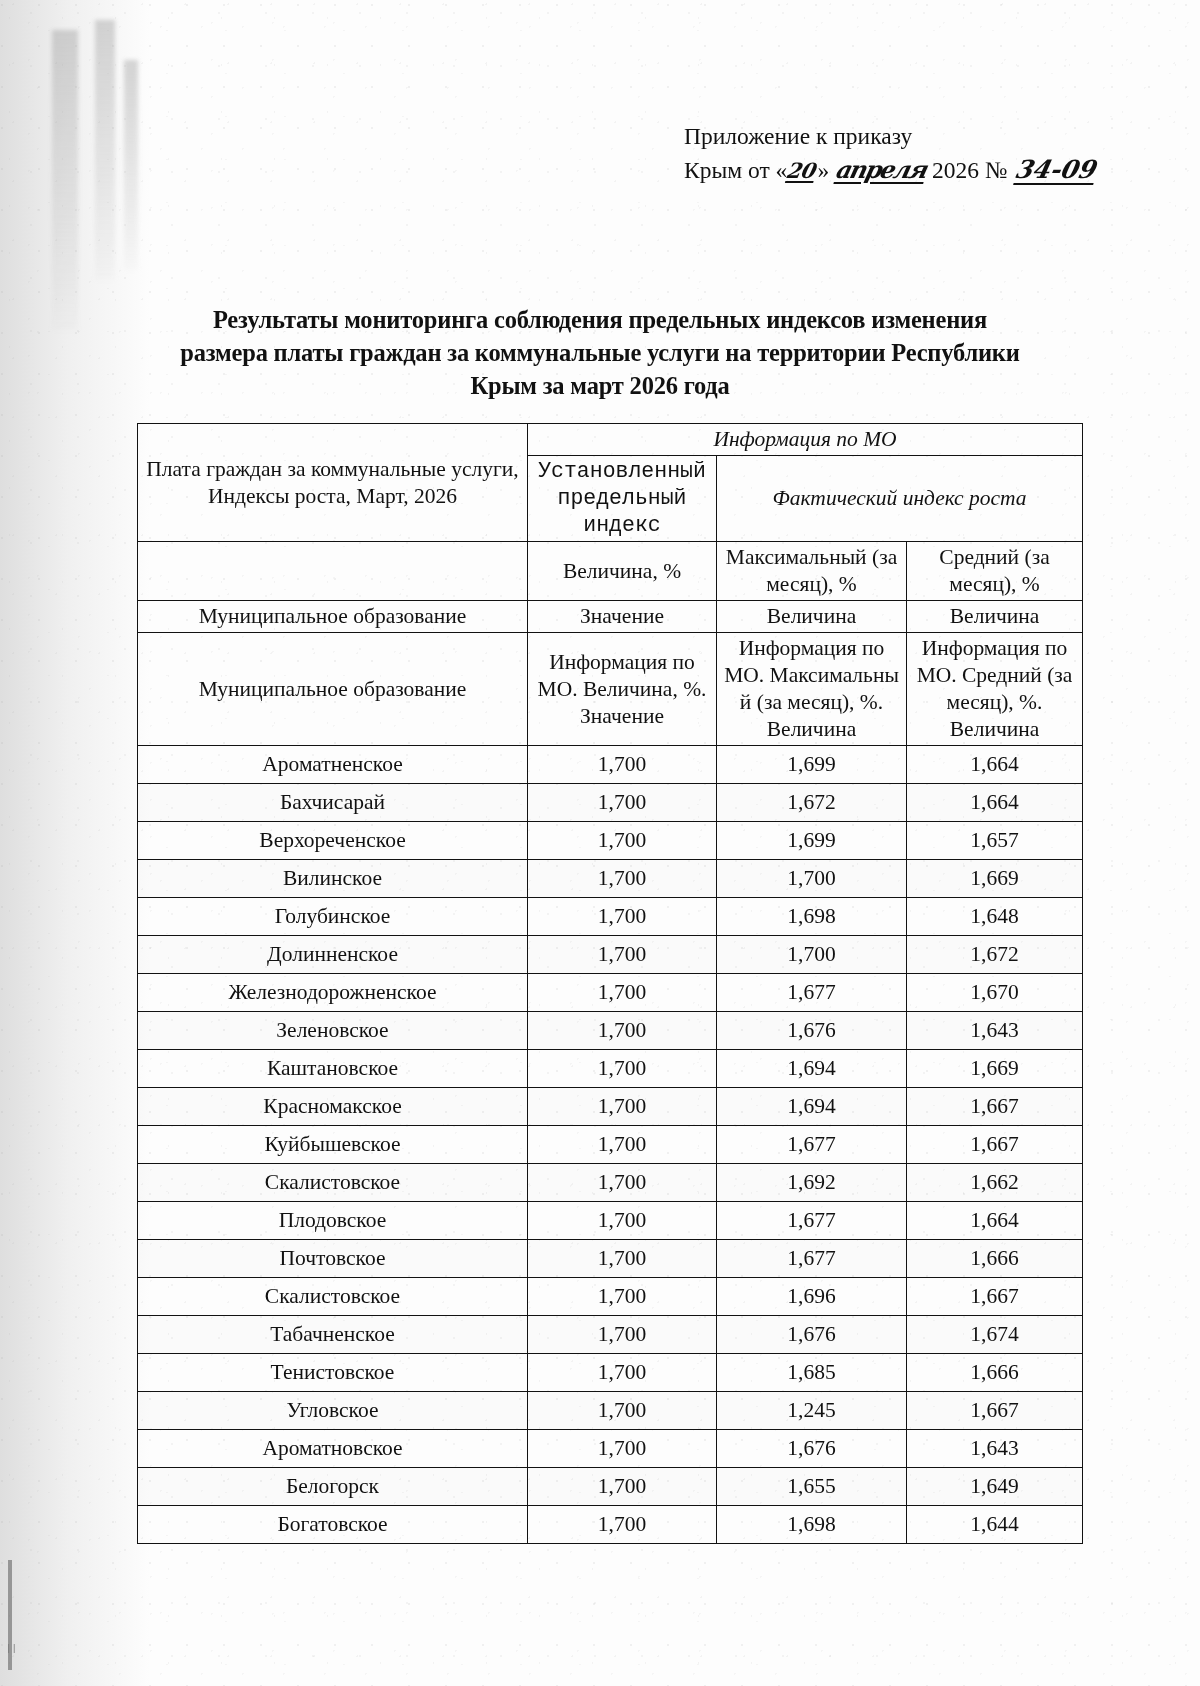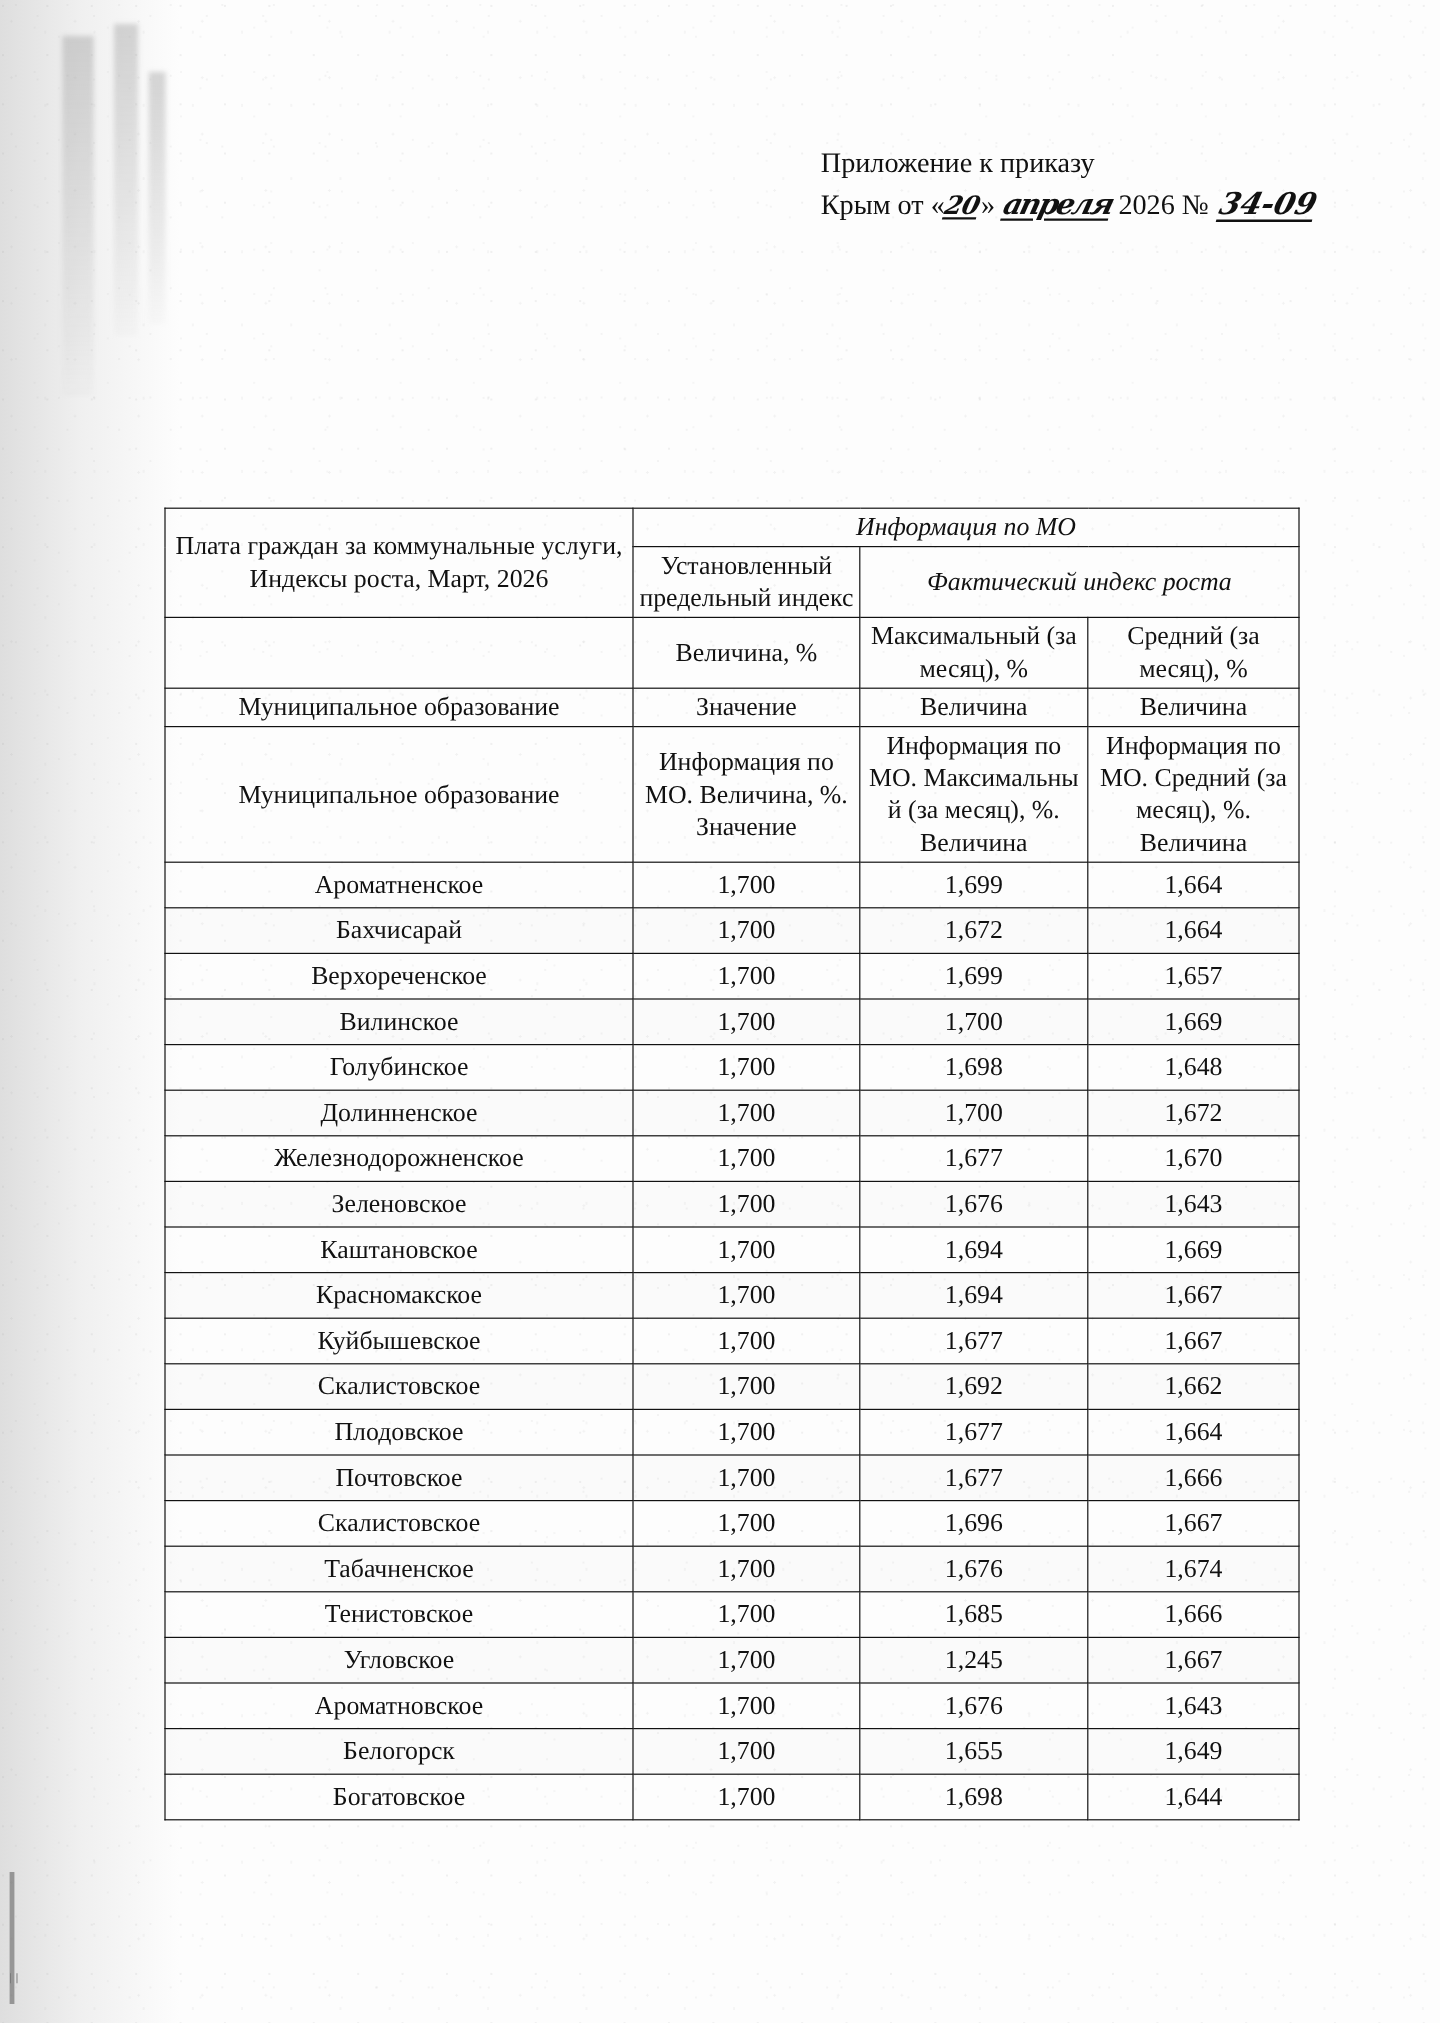--- a/index.html
+++ b/index.html
@@ -156,21 +156,21 @@
   col.c-set   { width: 189px; }
   col.c-max   { width: 190px; }
   col.c-avg   { width: 176px; }
 
   th.h-center { text-align: center; }
   th.h-title  { text-align: center; font-style: italic; }
   td.name     { text-align: center;  padding-left: 10px; }
   td.num      { text-align: center; }
 
   .h-corner   { text-align: center; line-height: 29px; padding: 6px 8px; }
-  .h-tall     { line-height: 28px; }
+  .h-tall     { line-height: 28px; font-family: Liberation Mono, monospace; }
   .h-stack    { line-height: 27px; padding: 4px 5px; }
 
   tr.data-row td { height: 33px; }
 
   
   tr.data-row:nth-child(even) td { background: rgba(0,0,0,.012); }
 </style>
 </head>
 <body>
 
@@ -193,20 +193,25 @@
       <span class="hand hand-day">20</span>
       <span>»</span>
       <span class="hand hand-month">апреля</span>
       <span>2026</span>
       <span>&nbsp;</span>
       <span>№</span>
       <span class="hand hand-num">34-09</span>
     </div>
   </div>
 
+  <div class="doc-title">
+    <div>Результаты мониторинга соблюдения предельных индексов изменения</div>
+    <div>размера платы граждан за коммунальные услуги на территории Республики</div>
+    <div>Крым за март 2026 года</div>
+  </div>
 
   <div class="tbl-wrap">
     <table class="main">
       <colgroup>
         <col class="c-name">
           <col class="c-set">
           <col class="c-max">
           <col class="c-avg">
       </colgroup>
       <thead>

